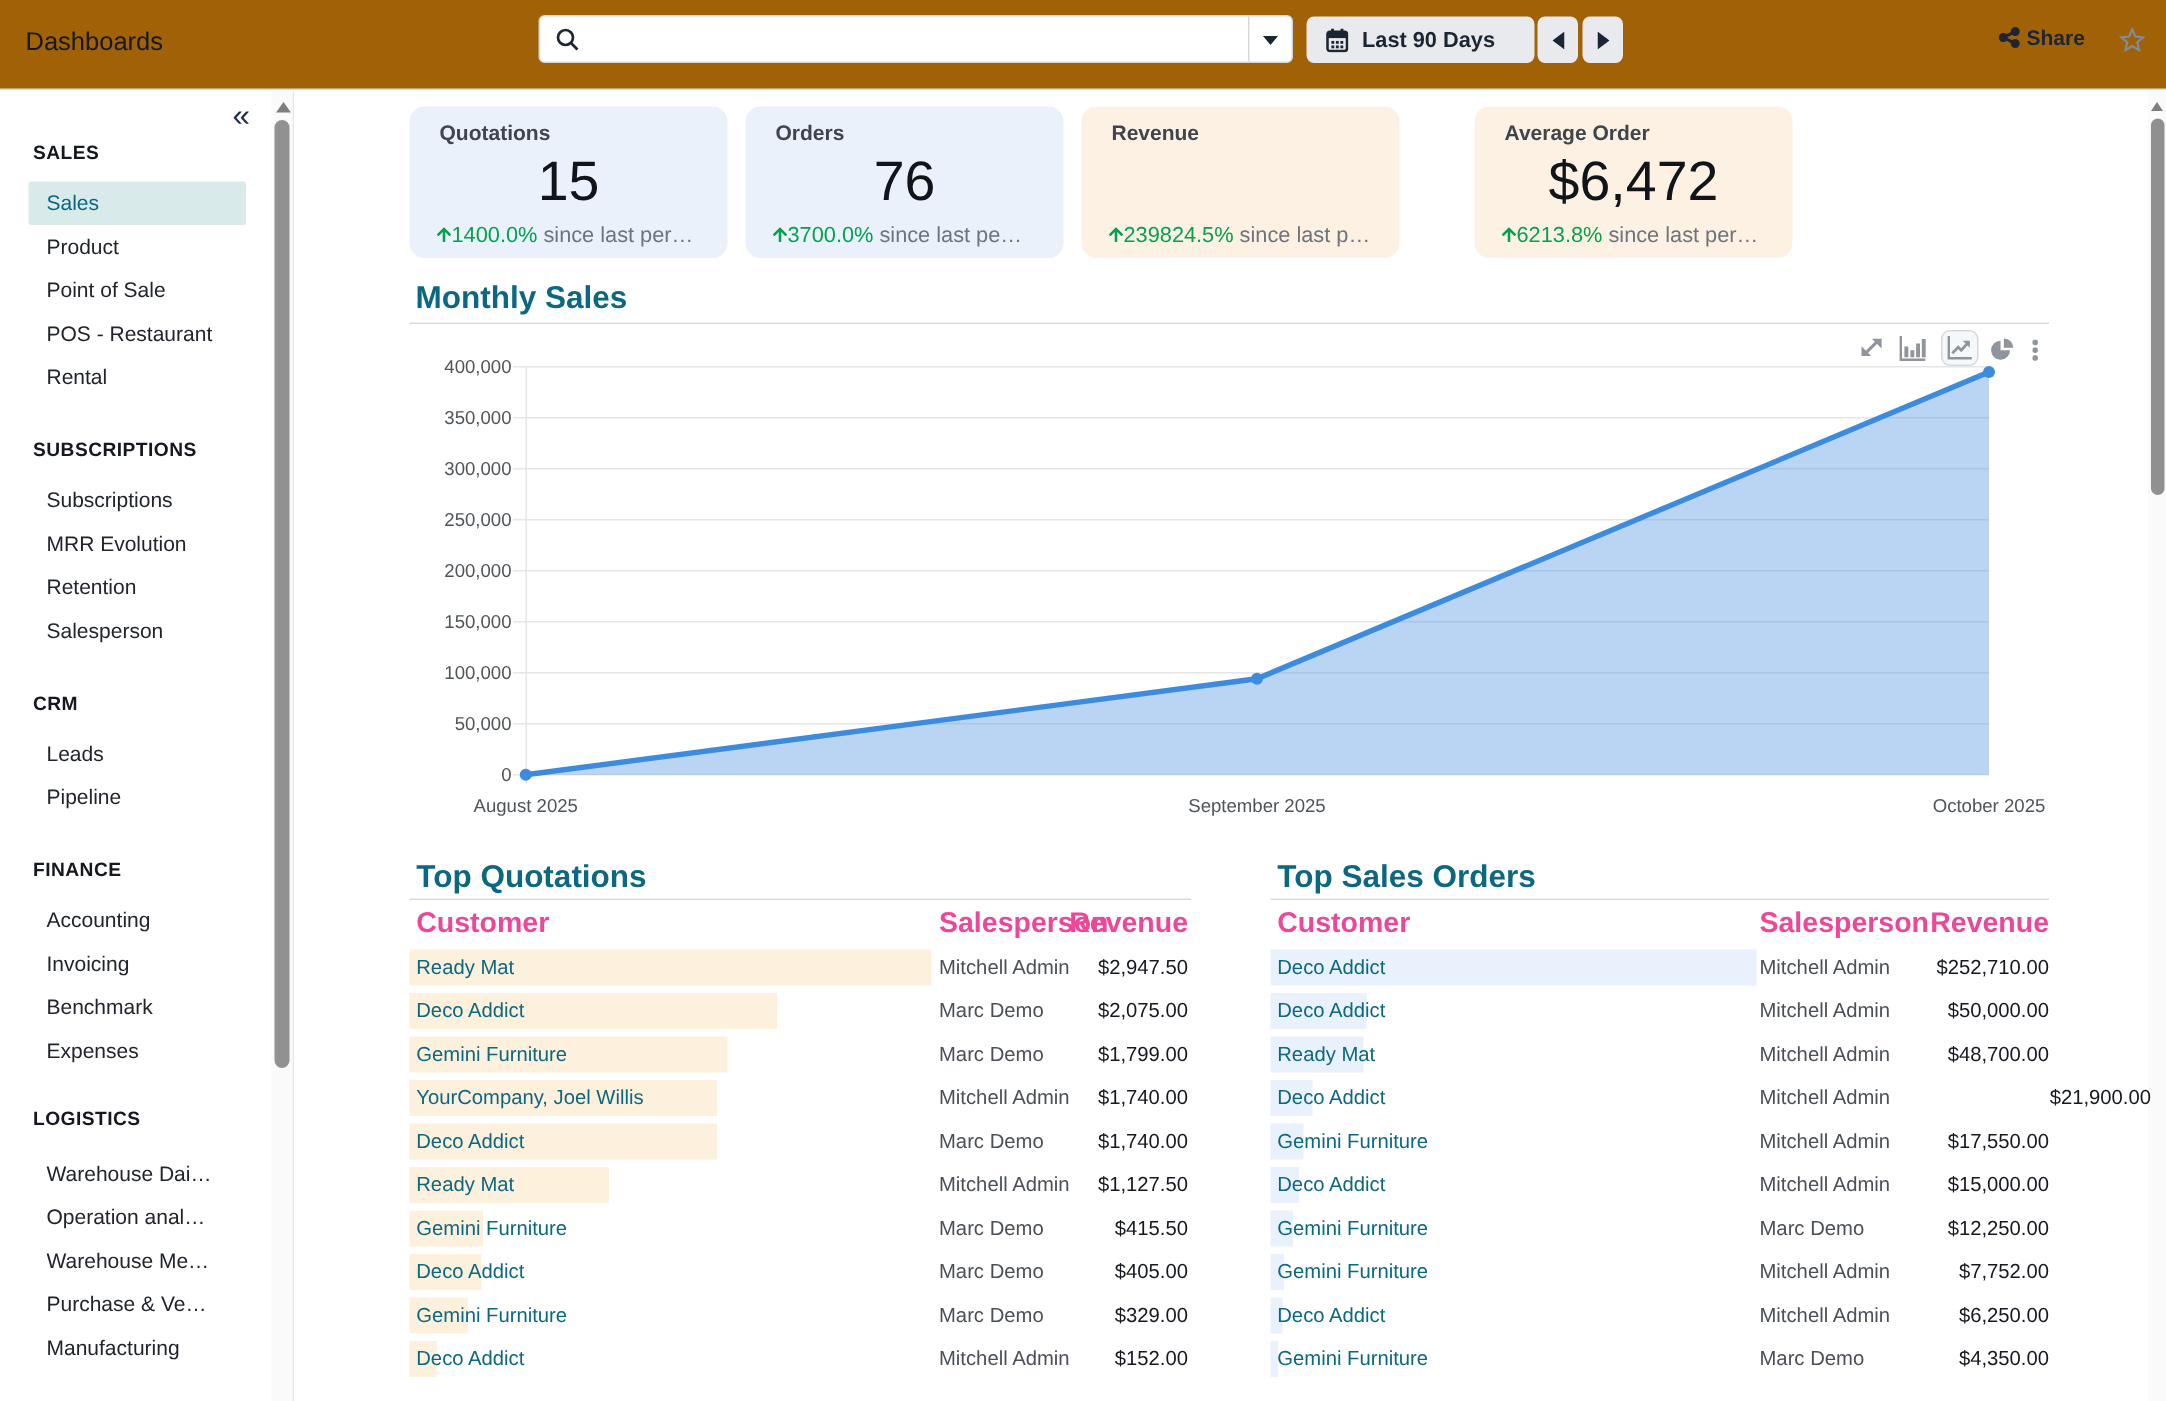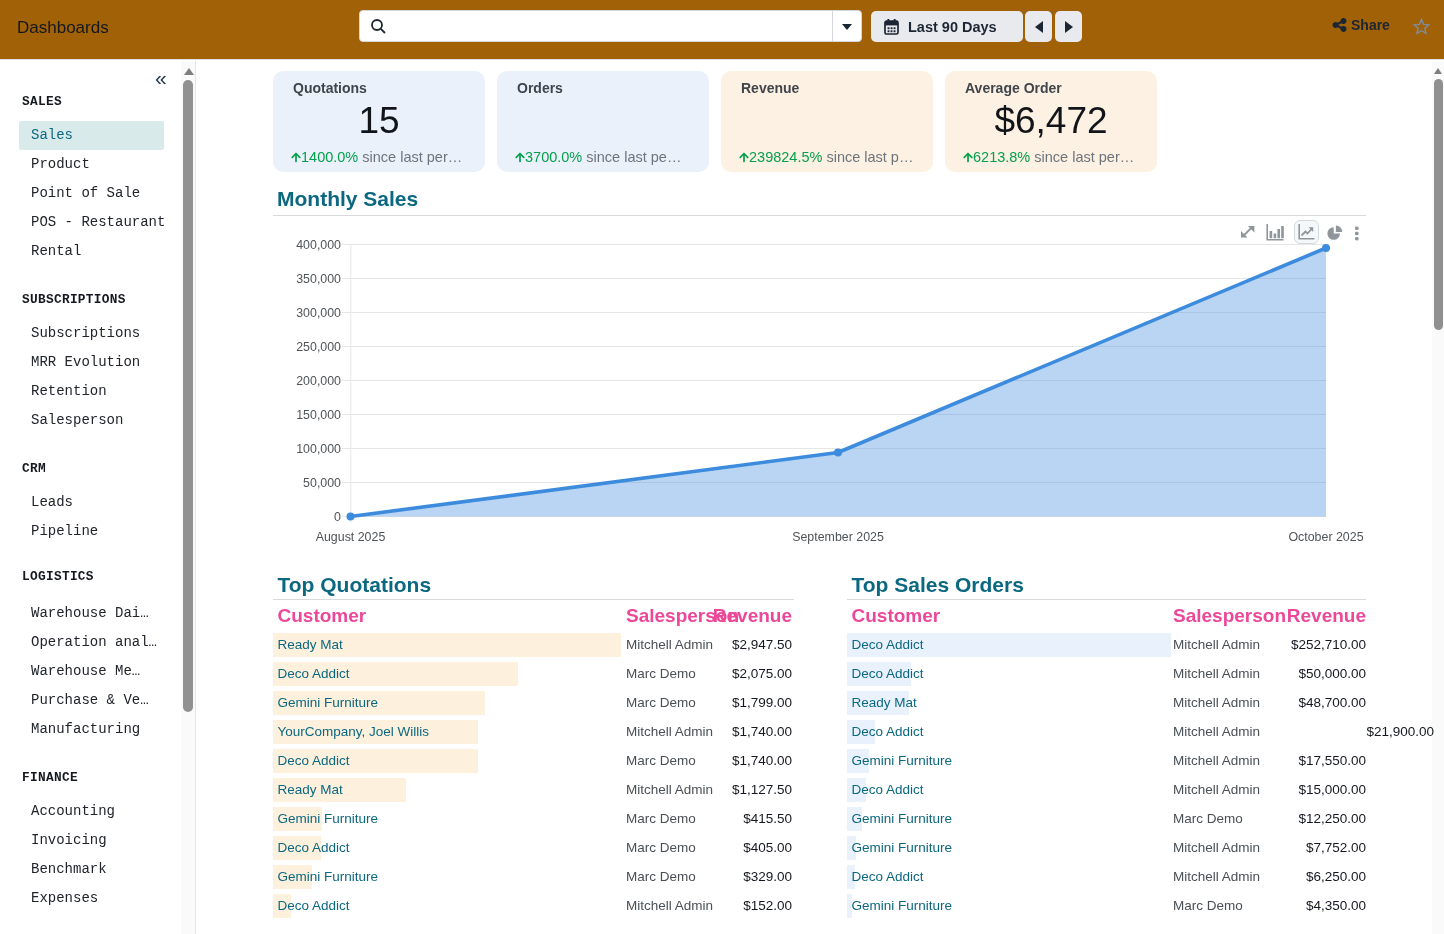--- a/index.html
+++ b/index.html
@@ -21,21 +21,21 @@
 .arrbtn { position:absolute; top:11px; width:27px; height:31px; background:#e8eaed;
   border-radius:5px; display:flex; align-items:center; justify-content:center; }
 #sharegrp { position:absolute; left:1332px; top:17px; display:flex; align-items:center;
   font-weight:bold; font-size:14px; color:#1c2533; }
 
 
 #sidebar { position:absolute; left:0; top:60.5px; width:196px; height:873.5px;
   background:#fff; border-right:1px solid #e4e6e9; }
 #collapse { position:absolute; left:155px; top:8.5px; font-size:21px; line-height:18px; color:#1d2d47; z-index:5; }
 #sidenav { position:absolute; left:0; top:26.5px; width:175px; }
-.sec { margin-bottom:19px;font-family:Liberation Mono, monospace; }
+.sec { margin-bottom:19px; }
 .sec-title { height:29px; line-height:29px; margin-bottom:5px; padding-left:22px;
   font-size:12.8px; font-weight:bold; color:#15181f; letter-spacing:0.3px; }
 .sitem { height:29px; line-height:29px; padding-left:31px; font-size:14px; color:#21252b; }
 .sitem.active { background:#d9eaeb; color:#0c6880; margin-left:19px; margin-right:11px;
   padding-left:12px; border-radius:2px; }
 
 #sb-thumb { position:absolute; left:183px; top:19.5px; width:10px; height:632px;
   background:#919191; border-radius:5px; }
 #sb-arrow { position:absolute; left:184px; top:7px; width:0; height:0;
   border-left:5px solid transparent; border-right:5px solid transparent;
@@ -143,65 +143,66 @@
       <div class="sitem">MRR Evolution</div>
       <div class="sitem">Retention</div>
       <div class="sitem">Salesperson</div>
     </div>
     <div class="sec">
       <div class="sec-title">CRM</div>
       <div class="sitem">Leads</div>
       <div class="sitem">Pipeline</div>
     </div>
     <div class="sec">
+      <div class="sec-title">FINANCE</div>
+      <div class="sitem">Accounting</div>
+      <div class="sitem">Invoicing</div>
+      <div class="sitem">Benchmark</div>
+      <div class="sitem">Expenses</div>
+    </div>
+    <div class="sec">
       <div class="sec-title" style="margin-top:-3px;margin-bottom:8px">LOGISTICS</div>
       <div class="sitem">Warehouse Dai…</div>
       <div class="sitem">Operation anal…</div>
       <div class="sitem">Warehouse Me…</div>
       <div class="sitem">Purchase &amp; Ve…</div>
       <div class="sitem">Manufacturing</div>
     </div>
-    <div class="sec">
-      <div class="sec-title">FINANCE</div>
-      <div class="sitem">Accounting</div>
-      <div class="sitem">Invoicing</div>
-      <div class="sitem">Benchmark</div>
-      <div class="sitem">Expenses</div>
-    </div>
   </div>
   <div style="position:absolute;left:181px;top:0;width:14px;height:877px;background:#fafafa"></div>
   <div id="sb-thumb"></div>
   <div id="sb-arrow"></div>
 </div>
 
 <div id="main-sb">
   <div id="main-sb-thumb"></div>
   <div id="main-sb-arrow"></div>
 </div>
 
 <div class="kpi blue" style="left:273px">
   <div class="kpi-title">Quotations</div>
   <div class="kpi-num">15</div>
   <div class="kpi-pct"><svg class="upsvg" width="10" height="11" viewBox="0 0 448 512">
           <path fill="#05a04d" d="M34.9 289.5l-22.2-22.2c-9.4-9.4-9.4-24.6 0-33.9L207 39c9.4-9.4 24.6-9.4 33.9 0l194.3 194.3c9.4 9.4 9.4 24.6 0 33.9L413 289.4c-9.5 9.5-25 9.3-34.3-.4L264 168.6V456c0 13.3-10.7 24-24 24h-32c-13.3 0-24-10.7-24-24V168.6L69.2 289.1c-9.3 9.8-24.8 10-34.3.4z"></path>
         </svg><b>1400.0%</b> since last per…</div>
 </div>
 <div class="kpi blue" style="left:497px">
   <div class="kpi-title">Orders</div>
+  <div class="kpi-num">76</div>
   <div class="kpi-pct"><svg class="upsvg" width="10" height="11" viewBox="0 0 448 512">
           <path fill="#05a04d" d="M34.9 289.5l-22.2-22.2c-9.4-9.4-9.4-24.6 0-33.9L207 39c9.4-9.4 24.6-9.4 33.9 0l194.3 194.3c9.4 9.4 9.4 24.6 0 33.9L413 289.4c-9.5 9.5-25 9.3-34.3-.4L264 168.6V456c0 13.3-10.7 24-24 24h-32c-13.3 0-24-10.7-24-24V168.6L69.2 289.1c-9.3 9.8-24.8 10-34.3.4z"></path>
         </svg><b>3700.0%</b> since last pe…</div>
 </div>
 <div class="kpi orange" style="left:721px">
   <div class="kpi-title">Revenue</div>
   <div class="kpi-pct"><svg class="upsvg" width="10" height="11" viewBox="0 0 448 512">
           <path fill="#05a04d" d="M34.9 289.5l-22.2-22.2c-9.4-9.4-9.4-24.6 0-33.9L207 39c9.4-9.4 24.6-9.4 33.9 0l194.3 194.3c9.4 9.4 9.4 24.6 0 33.9L413 289.4c-9.5 9.5-25 9.3-34.3-.4L264 168.6V456c0 13.3-10.7 24-24 24h-32c-13.3 0-24-10.7-24-24V168.6L69.2 289.1c-9.3 9.8-24.8 10-34.3.4z"></path>
         </svg><b>239824.5%</b> since last p…</div>
 </div>
-<div class="kpi orange" style="left:945px">
+<div class="kpi orange" style="left:983px">
   <div class="kpi-title">Average Order</div>
   <div class="kpi-num">$6,472</div>
   <div class="kpi-pct"><svg class="upsvg" width="10" height="11" viewBox="0 0 448 512">
           <path fill="#05a04d" d="M34.9 289.5l-22.2-22.2c-9.4-9.4-9.4-24.6 0-33.9L207 39c9.4-9.4 24.6-9.4 33.9 0l194.3 194.3c9.4 9.4 9.4 24.6 0 33.9L413 289.4c-9.5 9.5-25 9.3-34.3-.4L264 168.6V456c0 13.3-10.7 24-24 24h-32c-13.3 0-24-10.7-24-24V168.6L69.2 289.1c-9.3 9.8-24.8 10-34.3.4z"></path>
         </svg><b>6213.8%</b> since last per…</div>
 </div>
 
 <div class="sech" style="left:277px;top:187px">Monthly Sales</div>
 <div class="hr" style="left:273px;top:215px;width:1093px"></div>
 

